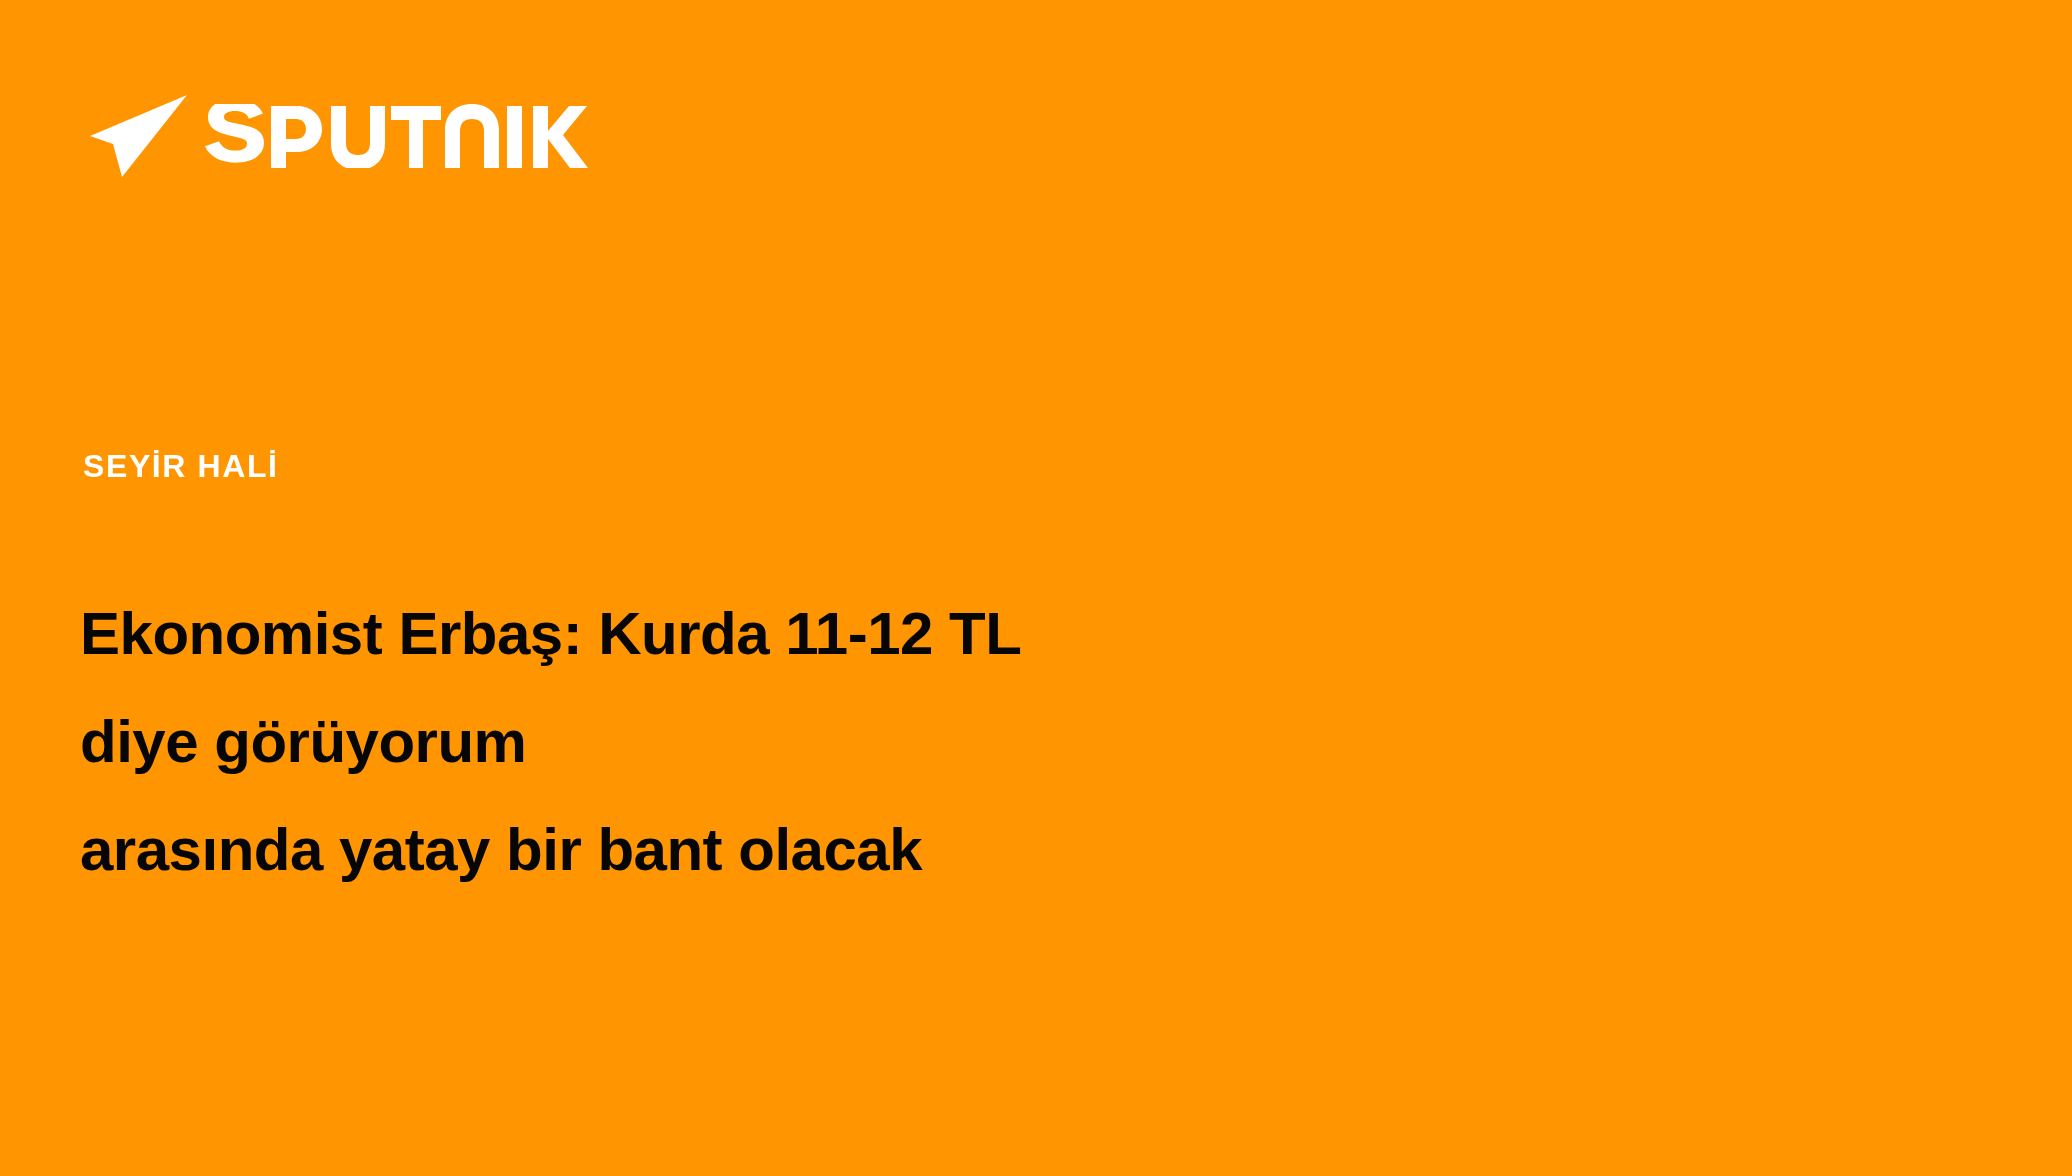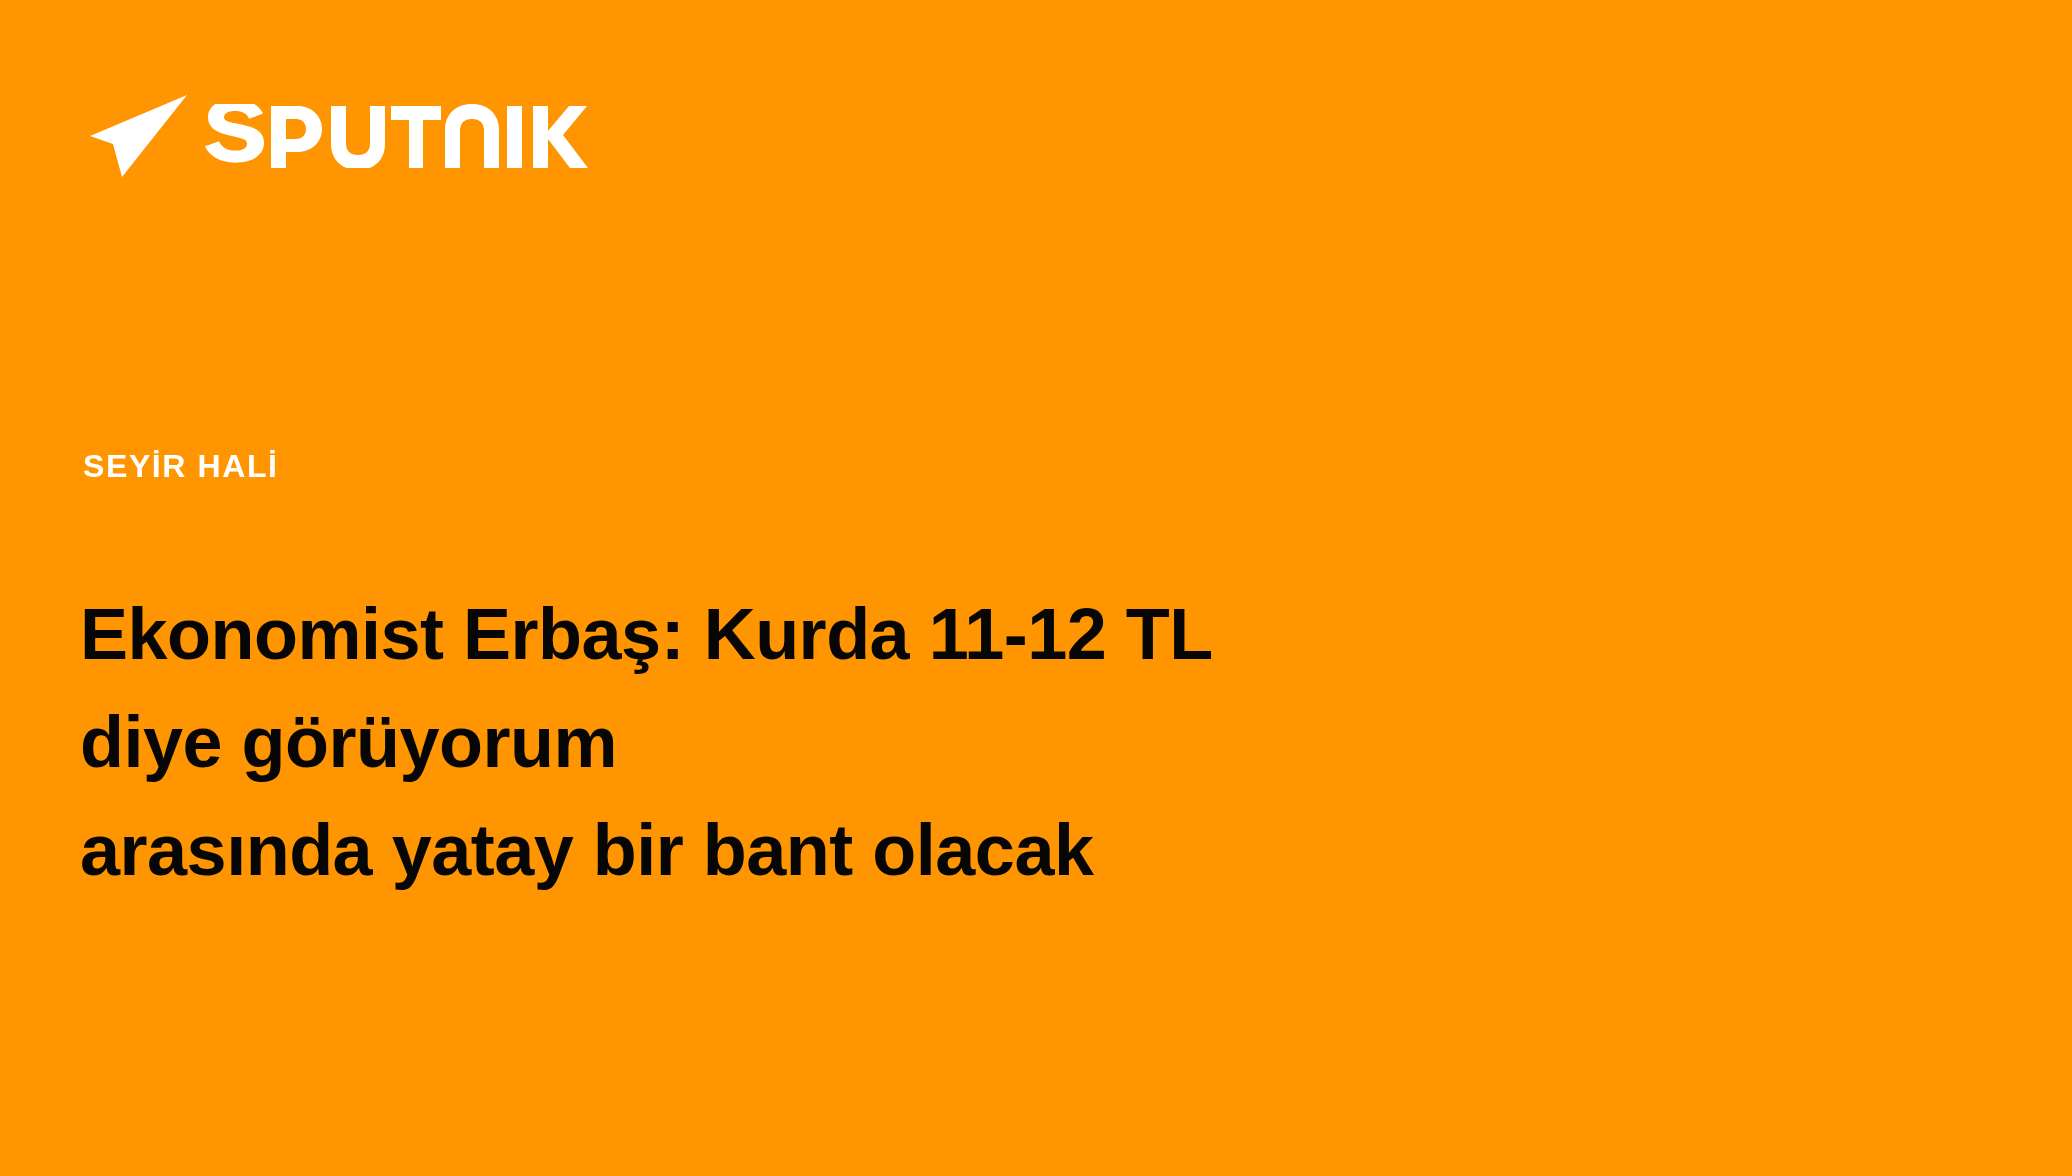--- a/index.html
+++ b/index.html
@@ -58,21 +58,21 @@
   }
 
   
   .headline {
     position: absolute;
     left: 80px;
     top: 580px;
     width: 1880px;
     margin: 0;
     color: #060606;
-    font-size: 72px;
+    font-size: 60px;
     line-height: 108px;
     font-weight: 700;
     letter-spacing: -0.5px;
   }
 
   .headline-line {
     display: block;
     white-space: nowrap;
   }
 </style>

